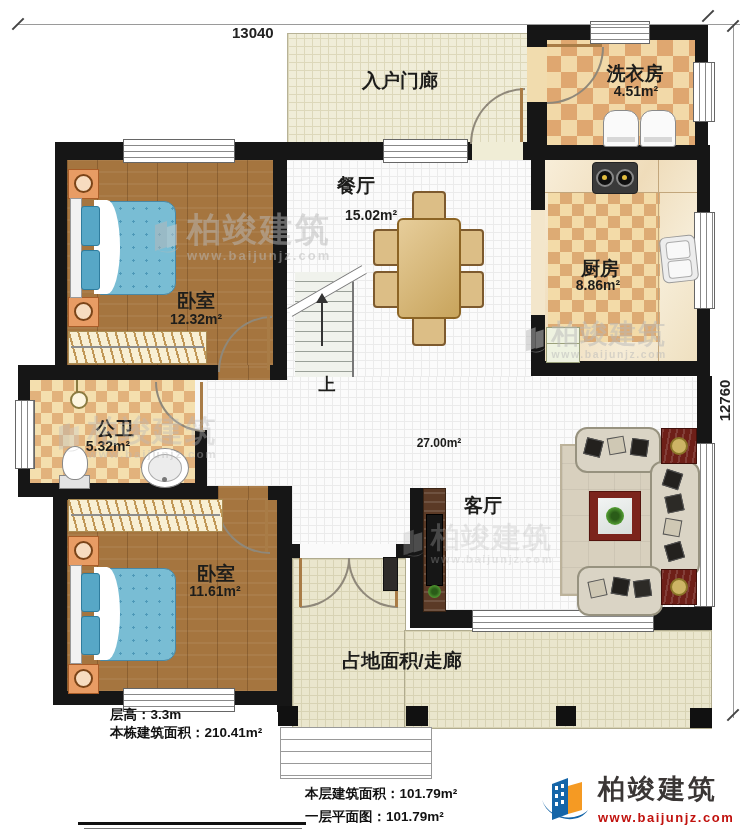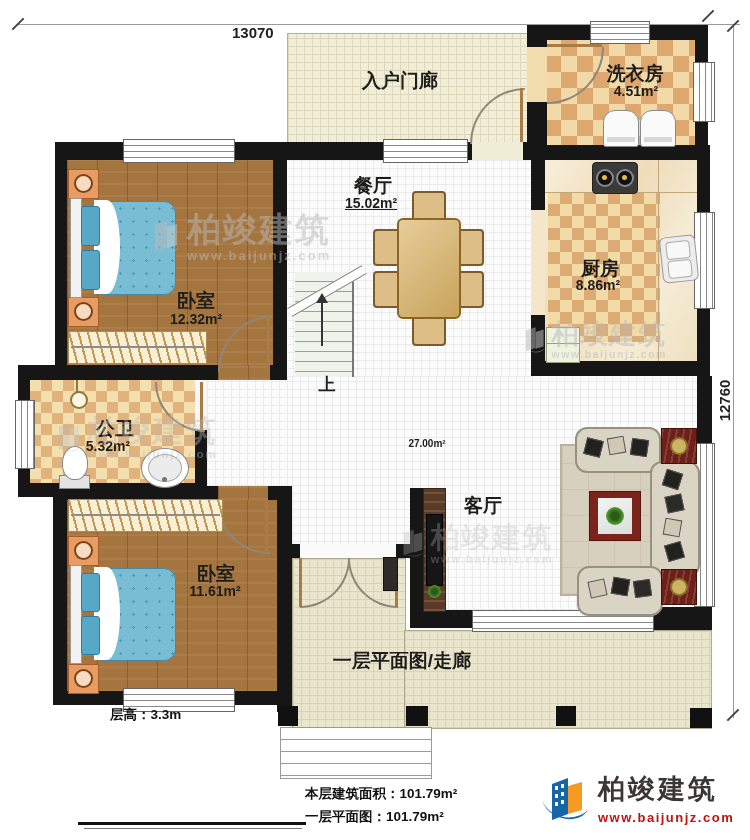--- a/index.html
+++ b/index.html
@@ -261,41 +261,41 @@
 
   <div class="abs" style="left:423px;top:488px;width:21px;height:122px;background:#5b3a26;
        background-image:repeating-linear-gradient(0deg,rgba(255,255,255,.12) 0 2px,transparent 2px 9px);border:1px solid #3a2415;"></div>
   <div class="abs" style="left:426px;top:514px;width:15px;height:70px;background:#161616;border:1px solid #000;"></div>
   <div class="abs" style="left:428px;top:585px;width:13px;height:13px;border-radius:50%;background:radial-gradient(circle,#2a5c18 30%,#55a034 75%);"></div>
   <div class="abs" style="left:383px;top:557px;width:13px;height:32px;background:#2e2b29;border:1px solid #111;"></div>
 
   <div class="lbl rname" style="left:400px;top:81px;">入户门廊</div>
   <div class="lbl rname" style="left:635px;top:74px;">洗衣房</div>
   <div class="lbl rarea" style="left:636px;top:91px;">4.51m²</div>
-  <div class="lbl rname" style="left:373px;top:186px;">餐厅</div>
-  <div class="lbl rarea" style="left:371px;top:203px;text-decoration:underline;">15.02m²</div>
+  <div class="lbl rname" style="left:356px;top:186px;">餐厅</div>
+  <div class="lbl rarea" style="left:371px;top:215px;">15.02m²</div>
   <div class="lbl rname" style="left:600px;top:269px;">厨房</div>
   <div class="lbl rarea" style="left:598px;top:285px;">8.86m²</div>
   <div class="lbl rname" style="left:196px;top:301px;">卧室</div>
   <div class="lbl rarea" style="left:196px;top:319px;">12.32m²</div>
   <div class="lbl rname" style="left:115px;top:429px;">公卫</div>
   <div class="lbl rarea" style="left:108px;top:446px;">5.32m²</div>
   <div class="lbl rname" style="left:216px;top:574px;">卧室</div>
   <div class="lbl rarea" style="left:215px;top:591px;">11.61m²</div>
-  <div class="lbl rarea" style="left:427px;top:443px;font-size:10px;">27.00m²</div>
+  <div class="lbl rarea" style="left:439px;top:443px;font-size:12px;">27.00m²</div>
   <div class="lbl rname" style="left:483px;top:506px;">客厅</div>
-  <div class="lbl rname" style="left:402px;top:661px;">一层平面图/走廊</div>
+  <div class="lbl rname" style="left:402px;top:661px;">占地面积/走廊</div>
 
   <div class="dimline" style="left:18px;top:24px;width:722px;height:1px;"></div>
   <div class="dimline" style="left:733px;top:26px;width:1px;height:692px;"></div>
   <div class="tick" style="left:10px;top:23px;"></div>
   <div class="tick" style="left:700px;top:15px;"></div>
   <div class="tick" style="left:725px;top:25px;"></div>
   <div class="tick" style="left:725px;top:714px;"></div>
-  <div class="dim" style="left:232px;top:24px;">13070</div>
+  <div class="dim" style="left:232px;top:24px;">13040</div>
   <div class="dim" style="left:700px;top:392px;transform:rotate(-90deg);transform-origin:center;width:48px;text-align:center;">12760</div>
 
   <div class="wm" style="left:145px;top:212px;opacity:.5;">
     <svg class="wmicon" viewBox="0 0 36 40">
         <path d="M10 8 L22 4 L22 30 L10 34 Z" fill="#b9b9b9"></path>
         <path d="M22 10 L32 7 L32 28 L22 31 Z" fill="#cccccc"></path>
         <path d="M2 22 C8 36 28 40 34 30 C26 38 8 36 2 22 Z" fill="#b9b9b9"></path>
       </svg>
     <div>
         <div class="wmname">柏竣建筑</div>
@@ -329,20 +329,23 @@
         <path d="M10 8 L22 4 L22 30 L10 34 Z" fill="#b9b9b9"></path>
         <path d="M22 10 L32 7 L32 28 L22 31 Z" fill="#cccccc"></path>
         <path d="M2 22 C8 36 28 40 34 30 C26 38 8 36 2 22 Z" fill="#b9b9b9"></path>
       </svg>
     <div>
         <div class="wmname">柏竣建筑</div>
          <div class="wmurl">www.baijunjz.com</div>
       </div>
   </div>
 
+  <div class="abs infolabel" style="left:110px;top:724px;">
+    <span>本栋建筑面积：</span><span>210.41m²</span>
+  </div>
   <div class="abs infolabel" style="left:110px;top:706px;">
     <span>层高：</span><span>3.3m</span>
   </div>
   <div class="abs" style="left:78px;top:822px;width:228px;height:3px;background:#111;"></div>
   <div class="abs" style="left:84px;top:828px;width:218px;height:1px;background:#777;"></div>
   <div class="abs infolabel" style="left:305px;top:785px;text-align:right;">
     <span>本层建筑面积：</span><span>101.79m²</span>
   </div>
   <div class="abs infolabel" style="left:305px;top:808px;">
     <span>一层平面图：</span><span>101.79m²</span>

